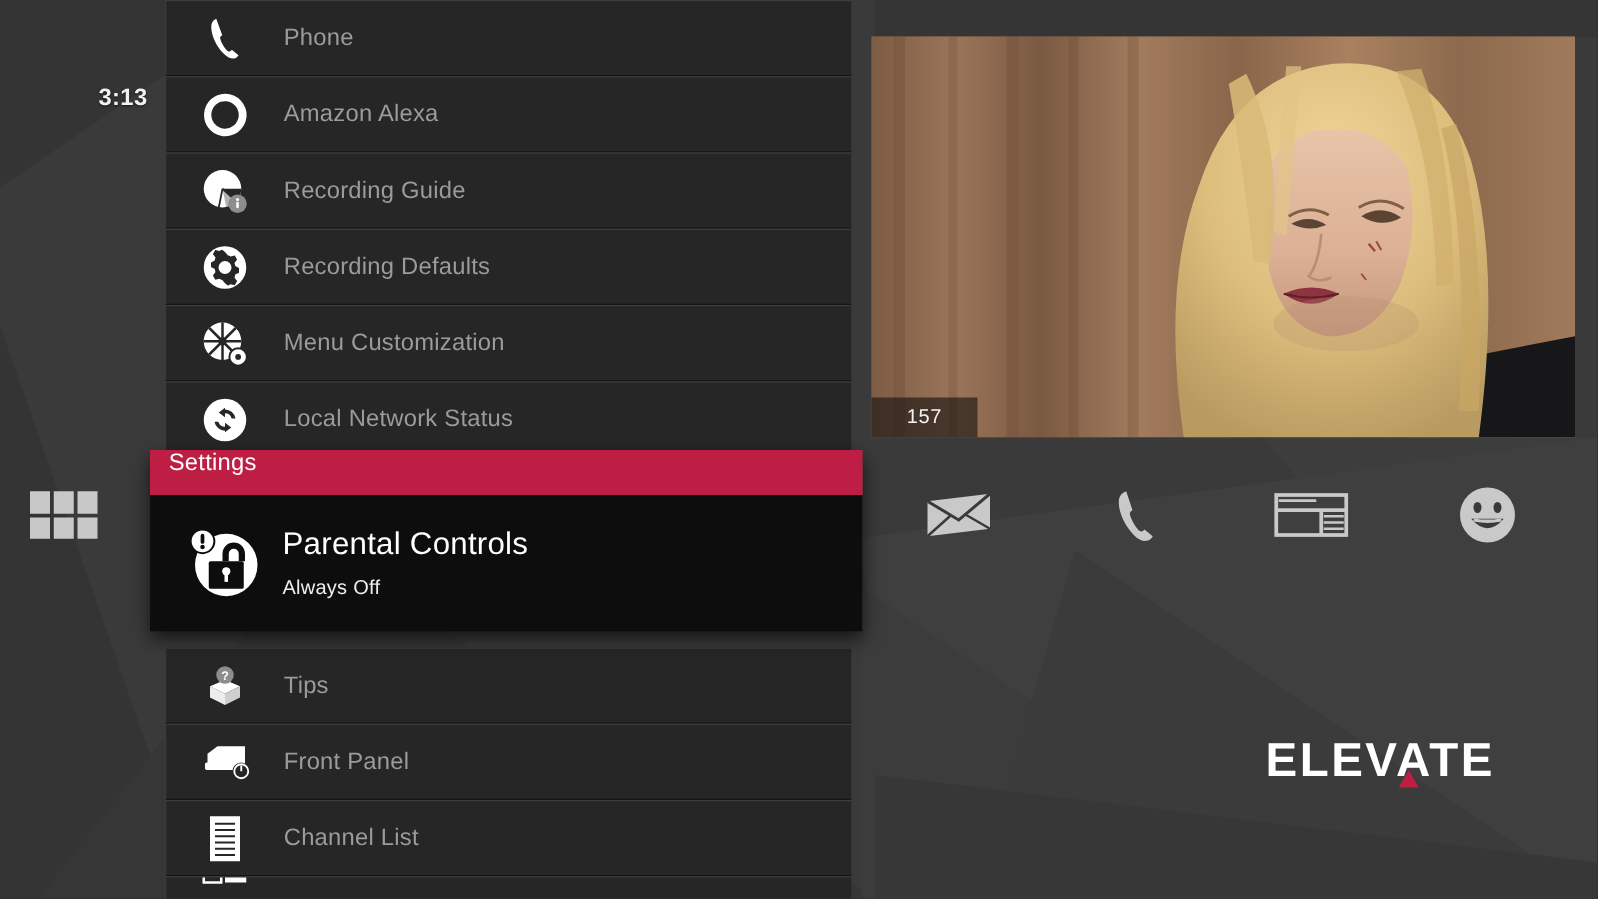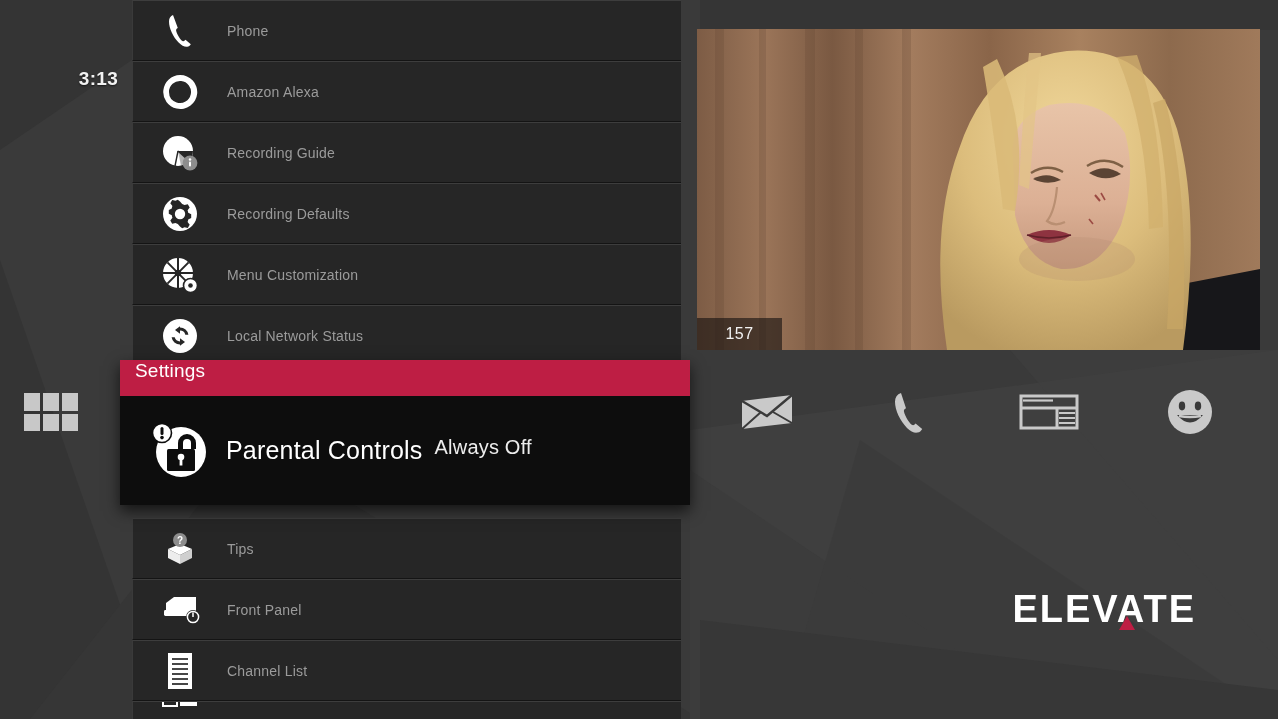--- a/index.html
+++ b/index.html
@@ -73,21 +73,21 @@
   }
   .menu-row .ico {
     width: 94px;
     display: flex;
     align-items: center;
     justify-content: center;
     flex: 0 0 94px;
   }
   .menu-row .ico svg { display: block; }
   .menu-row .label {
-    font-size: 14px;
+    font-size: 19px;
     color: #9b9b9b;
     letter-spacing: .2px;
   }
 
   
   .list-gap { height: 152px; }
 
   
   .menu-row.partial { height: 22px; overflow: hidden; }
   .menu-row.partial .ico,
@@ -120,28 +120,28 @@
     align-items: center;
     padding-left: 14px;
   }
   .highlight-body .ico {
     width: 92px;
     flex: 0 0 92px;
     display: flex;
     align-items: center;
     justify-content: center;
   }
-  .highlight-text { display: flex; flex-direction: row; gap: 12px; }
+  .highlight-text { display: flex; flex-direction: column; gap: 12px; }
   .highlight-text .h-title {
     font-size: 25px;
     color: #ffffff;
     letter-spacing: .2px;
   }
   .highlight-text .h-sub {
-    font-size: 20px;
+    font-size: 16px;
     color: #ededed;
     letter-spacing: .2px;
   }
 
   
   .video-preview {
     position: absolute;
     left: 697px; top: 29px;
     width: 563px; height: 321px;
     overflow: hidden;

